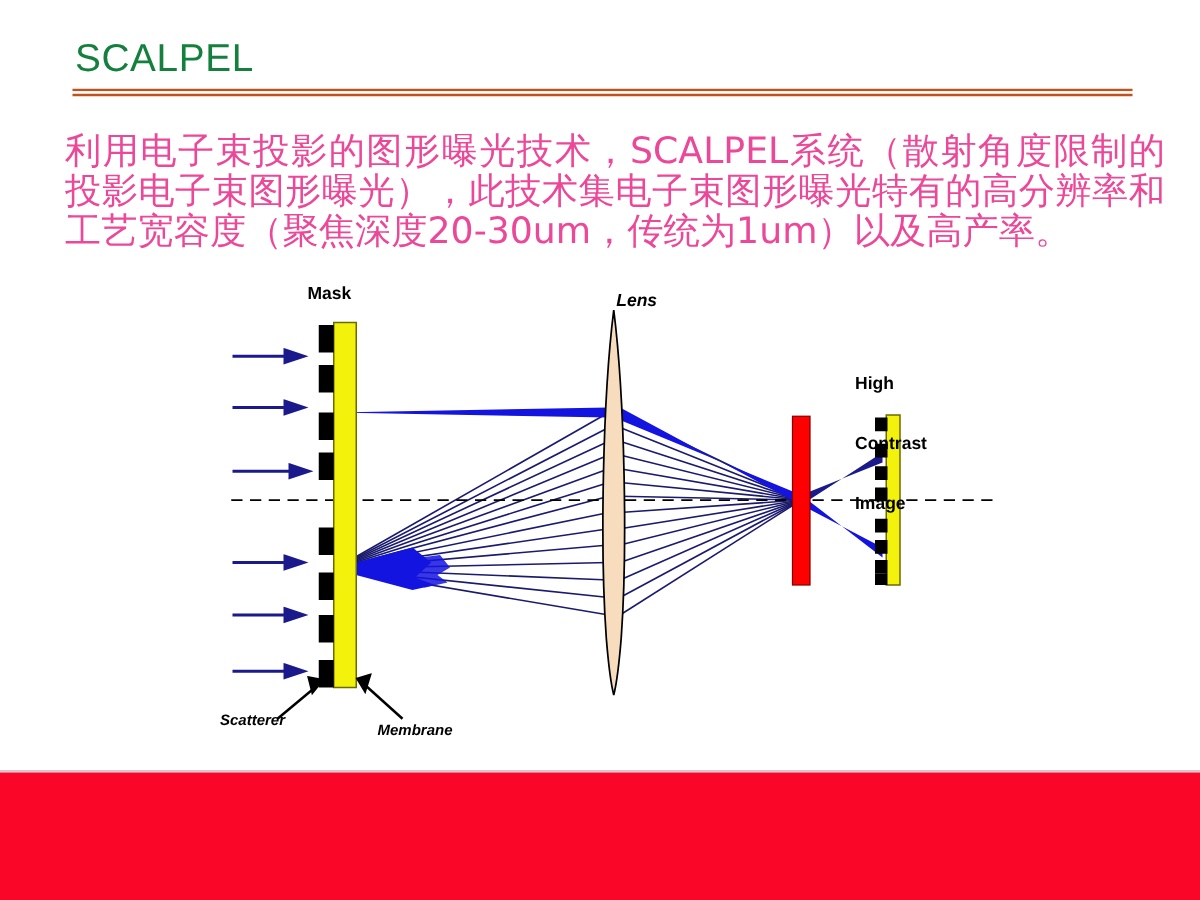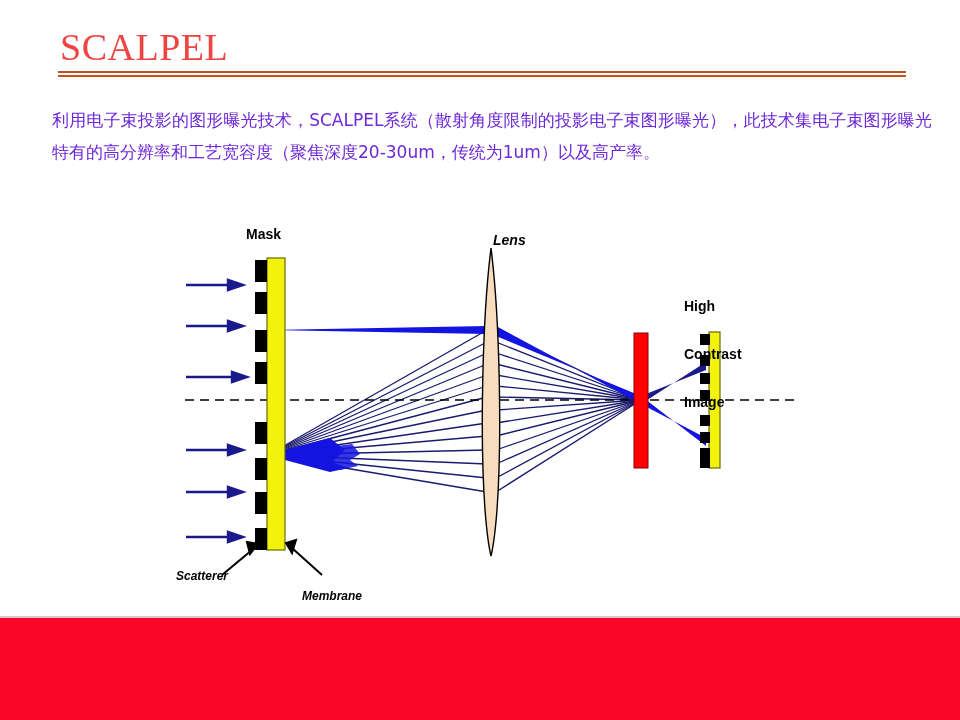--- a/index.html
+++ b/index.html
@@ -26,23 +26,23 @@
 
   
   #title-block {
     position: absolute;
     left: 60px;
     top: 28px;
     width: 850px;
     height: 56px;
   }
   #slide-title {
-    font-family: Liberation Serif, serif;
-    font-size: 38px;
-    color: #ef4444;
+    font-family: Liberation Sans, sans-serif;
+    font-size: 31px;
+    color: #15803d;
     letter-spacing: 0.5px;
     line-height: 38px;
     white-space: nowrap;
   }
   #title-rule {
     position: absolute;
     left: 58px;
     top: 71px;
     width: 848px;
     height: 7px;
@@ -58,23 +58,23 @@
     background: #ffffff;
   }
 
   
   #body-text {
     position: absolute;
     left: 52px;
     top: 104px;
     width: 880px;
     font-family: "DejaVu Sans", sans-serif;
-    font-size: 17px;
+    font-size: 29px;
     line-height: 32px;
-    color: #6d28d9;
+    color: #ec4899;
     text-align: justify;
   }
 
   
   #diagram {
     position: absolute;
     left: 0;
     top: 210px;
     width: 960px;
     height: 400px;
@@ -268,20 +268,20 @@
 
     <div class="dlabel" style="left:684px; top:56px;">
       <div>High</div>
       <div>Contrast</div>
       <div>Image</div>
     </div>
 
 
     <div class="dlabel dlabel-italic" style="left:176px; top:358px;">Scatterer</div>
 
-    <div class="dlabel dlabel-italic" style="left:302px; top:378px;">Membrane</div>
+    <div class="dlabel dlabel-italic" style="left:302px; top:366px;">Membrane</div>
 
   </div>
 
   <div id="banner-topline"></div>
   <div id="bottom-banner"></div>
 
 </div>
 
 </body></html>

